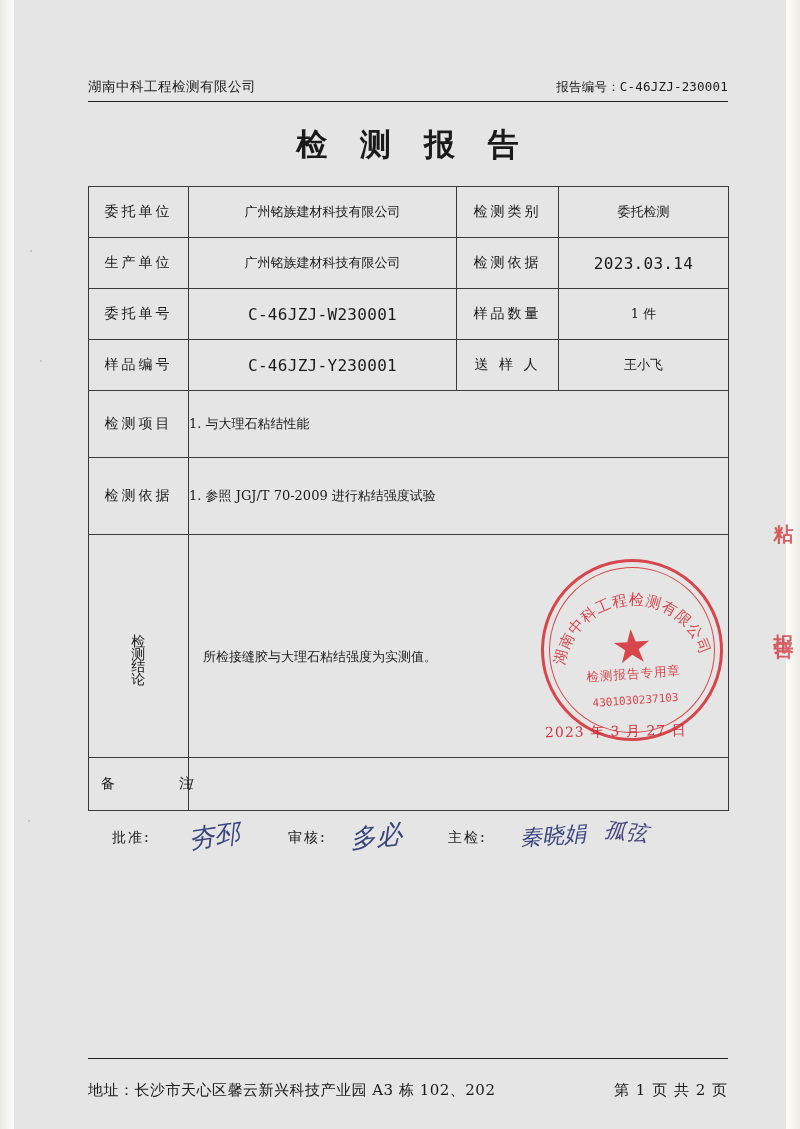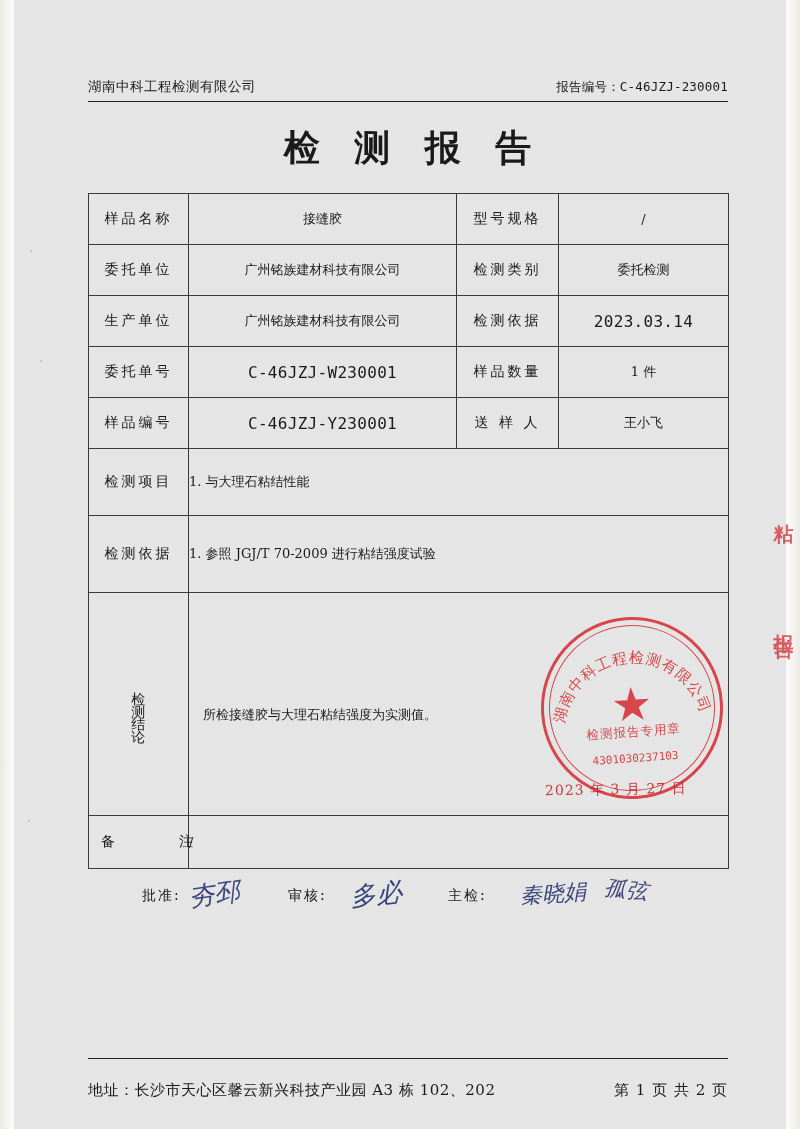--- a/index.html
+++ b/index.html
@@ -53,21 +53,21 @@
   .report-no {
     font-size: 12.5px;
     letter-spacing: 0.2px;
   }
   .report-no .num {
     font-family: "DejaVu Sans Mono", "Liberation Mono", monospace;
     font-size: 12.5px;
   }
   .doc-title {
     text-align: center;
-    font-size: 36px;
+    font-size: 31px;
     font-weight: bold;
     letter-spacing: 11px;
     margin: 22px 0 20px 10px;
     font-family: "DejaVu Serif", "Liberation Serif", serif;
   }
   
   table.main {
     border-collapse: collapse;
     width: 640px;
     table-layout: fixed;
@@ -204,21 +204,21 @@
     position: relative;
     height: 78px;
     margin-top: 6px;
   }
   .sign-group {
     position: absolute;
     font-size: 14px;
     letter-spacing: 2px;
     top: 12px;
   }
-  .sg1 { left: 54px; }
+  .sg1 { left: 24px; }
   .sg2 { left: 200px; }
   .sg3 { left: 360px; }
   .sig-ink {
     position: absolute;
     color: #1b2a6b;
     font-family: "DejaVu Serif", "Liberation Serif", serif;
     font-style: italic;
     font-size: 26px;
     opacity: 0.85;
   }
@@ -290,26 +290,20 @@
     <div class="doc-title">检 测 报 告</div>
 
     <table class="main">
       <colgroup>
         <col style="width:100px">
         <col style="width:268px">
         <col style="width:102px">
         <col style="width:170px">
       </colgroup>
       <tbody>
-        <tr class="r1">
-          <td class="lbl">样品名称</td>
-          <td class="val-c">接缝胶</td>
-          <td class="lbl">型号规格</td>
-          <td class="val-c">/</td>
-        </tr>
         <tr class="r2">
           <td class="lbl">委托单位</td>
           <td class="val-c">广州铭族建材科技有限公司</td>
           <td class="lbl">检测类别</td>
           <td class="val-c">委托检测</td>
         </tr>
         <tr class="r3">
           <td class="lbl">生产单位</td>
           <td class="val-c">广州铭族建材科技有限公司</td>
           <td class="lbl">检测依据</td>

